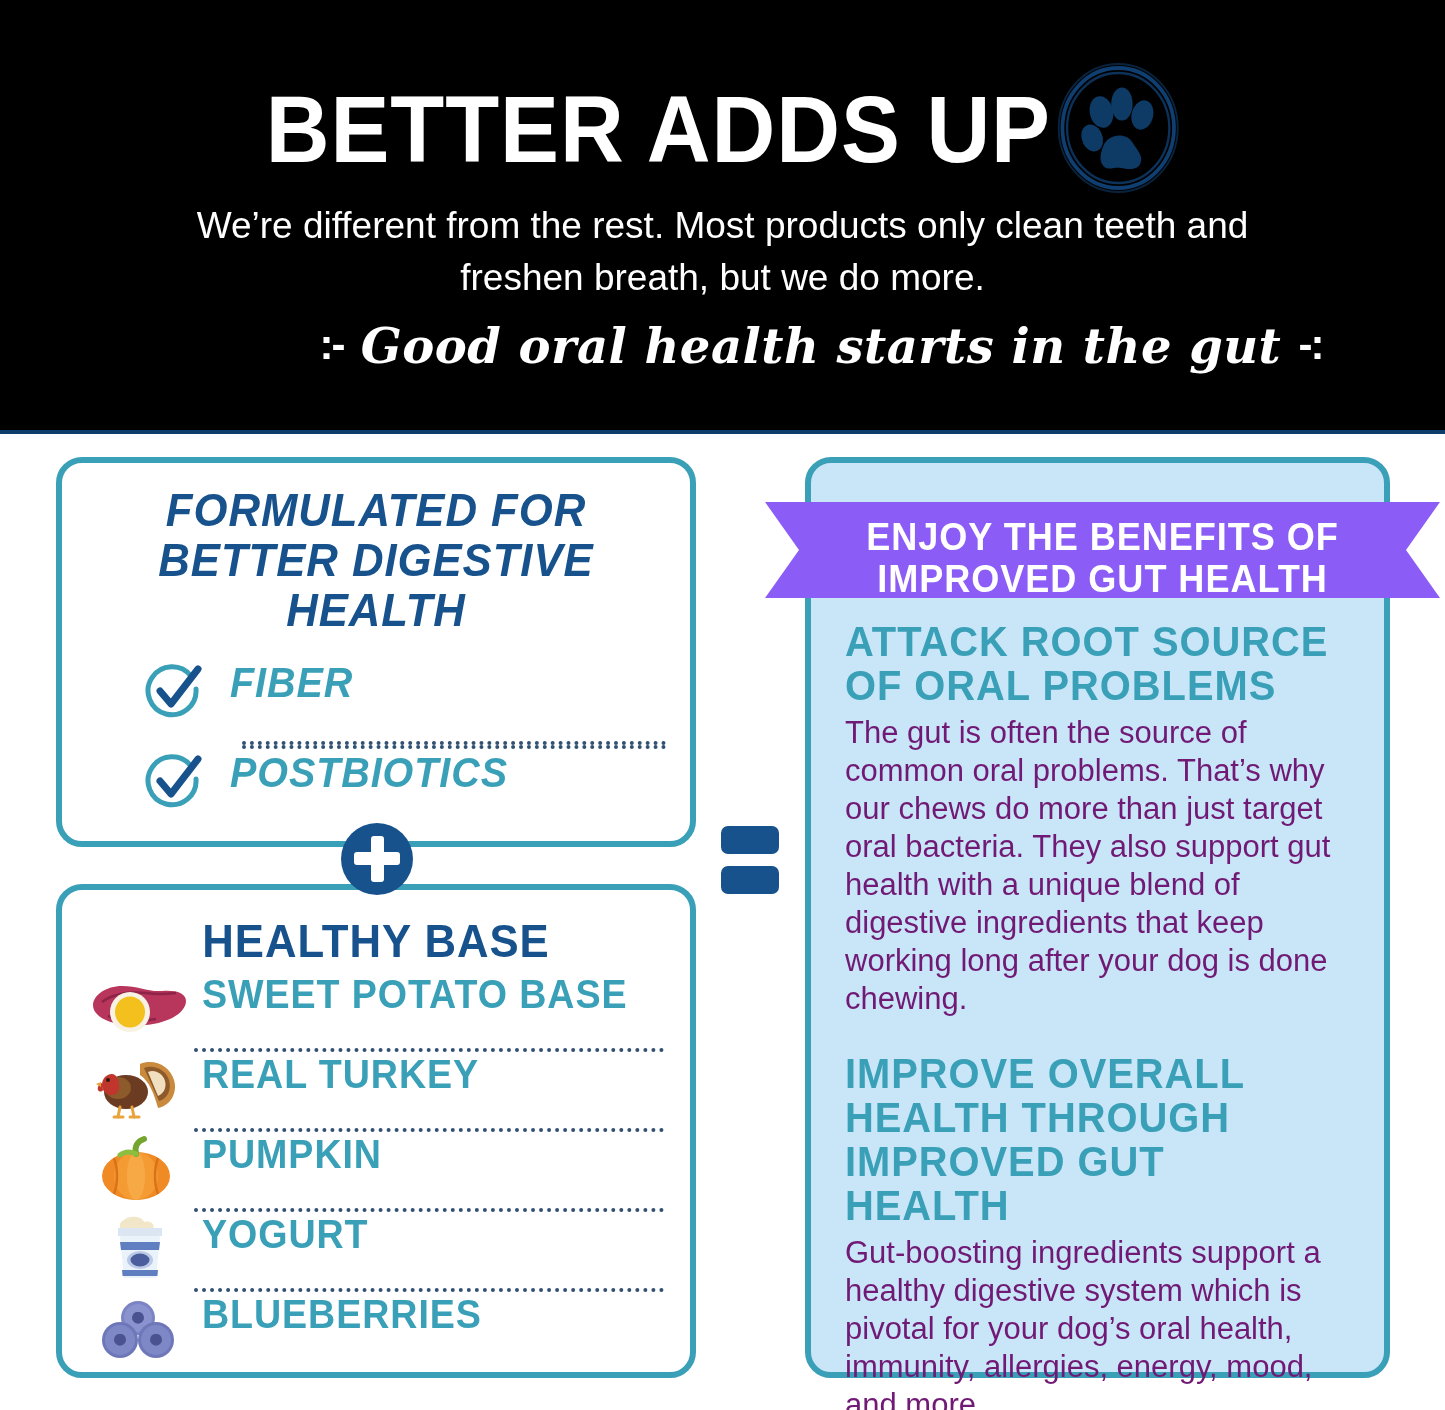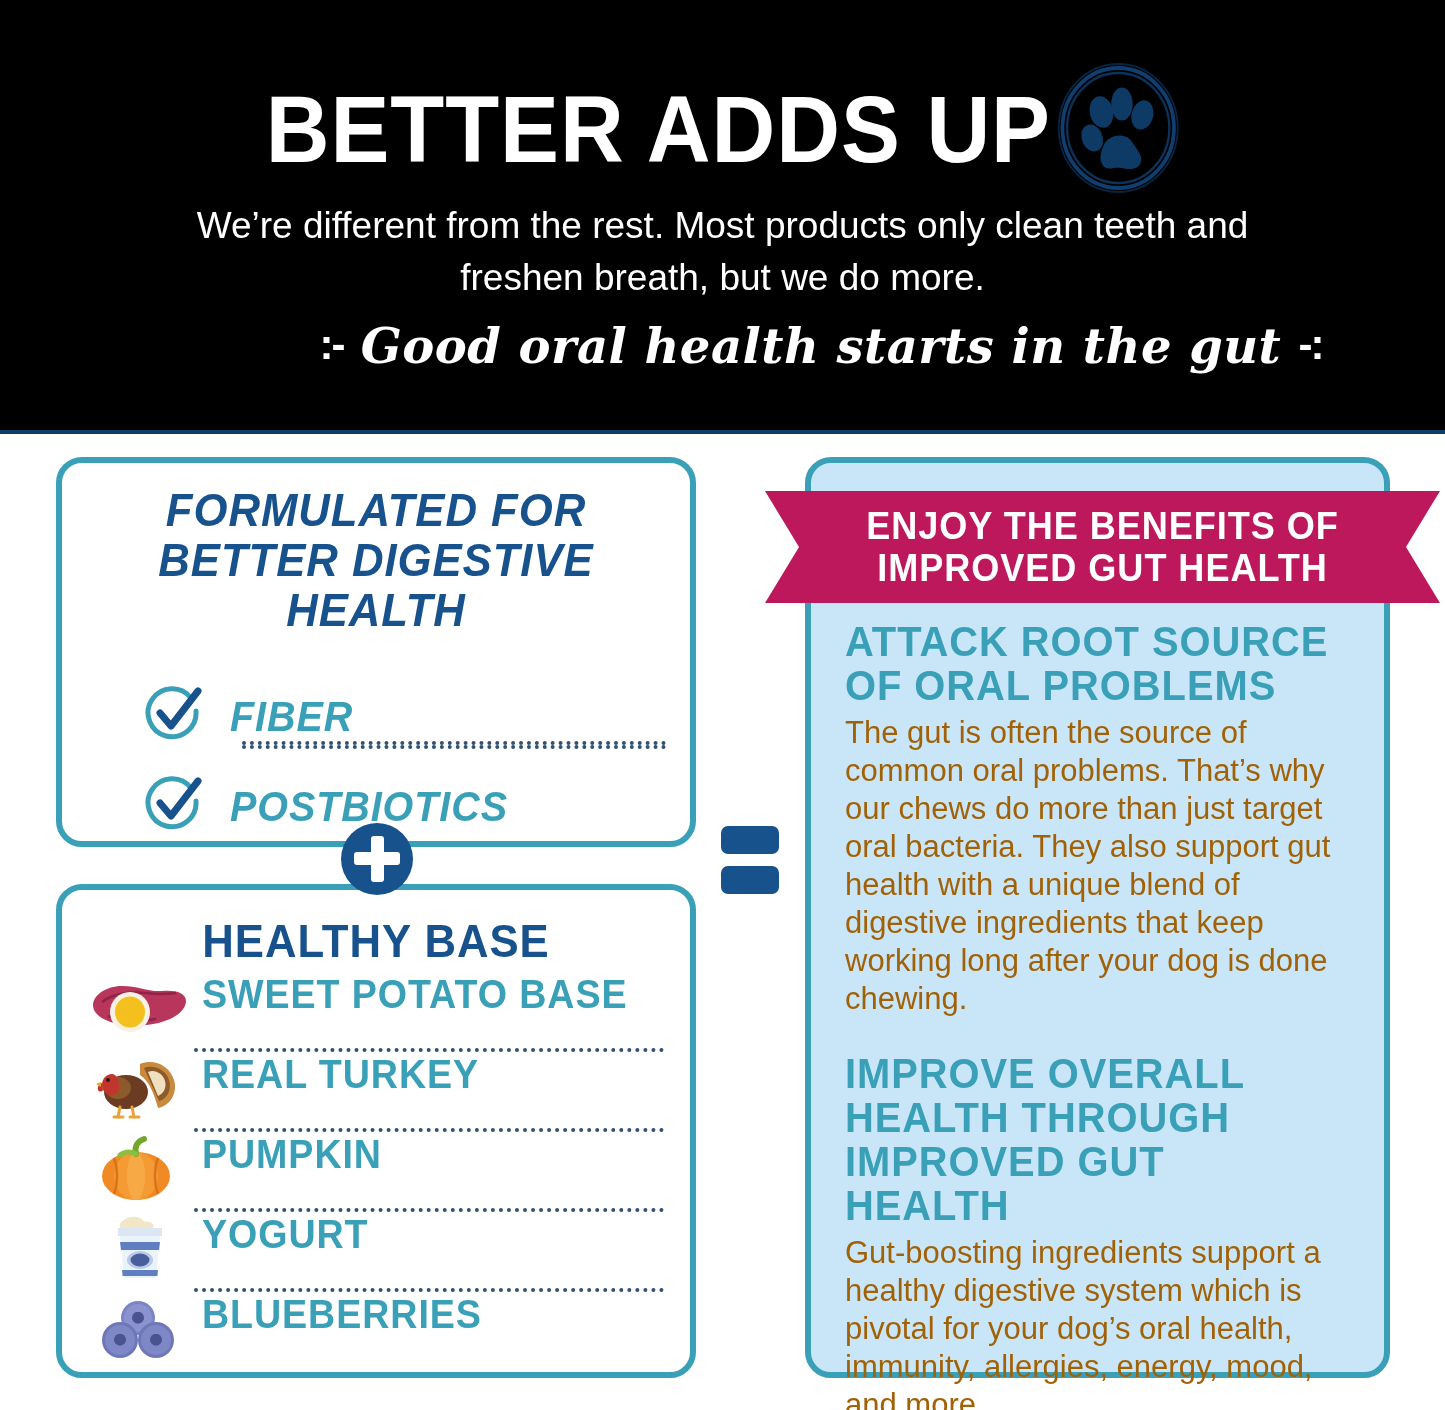--- a/index.html
+++ b/index.html
@@ -69,21 +69,21 @@
     text-align:center;color:#17528D;
     font-weight:bold;font-size:46px;line-height:50px;
     letter-spacing:1px;transform:scaleX(0.95);
     margin:22px 14px 0 14px;
   }
   #card-base .card-title{font-size:46px;margin-top:26px;}
 
   
   .check-list{margin:24px 0 0 0;}
   .check-row{
-    display:flex;align-items:flex-end;height:82px;padding-left:82px;
+    display:flex;align-items:flex-start;height:82px;padding-left:82px;
   }
   .check-icon{width:60px;height:60px;flex:0 0 60px;position:relative;margin-right:26px;}
   .check-label{
     color:#3AA0B8;font-weight:bold;font-size:42px;letter-spacing:1px;
     transform:scaleX(0.94);transform-origin:left center;
   }
   .dot-sep{
     height:0;border-top:4px dotted #1C3F63;
     margin:0 24px 0 180px;opacity:.9;
   }
@@ -118,43 +118,43 @@
   }
   .equals span:first-child{margin-bottom:12px;}
 
   
   #panel-right{
     position:absolute;left:805px;top:457px;width:585px;height:921px;
     border:6px solid #3AA0B8;border-radius:26px;
     background:#C9E6F8;box-sizing:border-box;
   }
   .ribbon{
-    position:absolute;left:765px;top:491px;width:675px;height:112px;
-    background:#be185d;
+    position:absolute;left:765px;top:502px;width:675px;height:96px;
+    background:#8b5cf6;
     color:#ffffff;
     -webkit-clip-path:polygon(0 0, 34px 50%, 0 100%, 100% 100%, calc(100% - 34px) 50%, 100% 0);
     clip-path:polygon(0 0, 34px 50%, 0 100%, 100% 100%, calc(100% - 34px) 50%, 100% 0);
     z-index:4;
   }
   .ribbon-text{
     position:absolute;left:0;top:14px;width:675px;text-align:center;
     font-weight:bold;font-size:38px;line-height:42px;letter-spacing:1px;
     transform:scaleX(0.95);
   }
 
   .panel-body{
     position:absolute;left:845px;top:620px;width:510px;
   }
   .panel-h{
     color:#3AA0B8;font-weight:bold;font-size:42px;line-height:44px;
     letter-spacing:1px;transform:scaleX(0.95);transform-origin:left center;
     margin-bottom:6px;
   }
   .panel-p{
-    color:#a16207;font-size:31px;line-height:38px;margin:0 0 34px 0;
+    color:#701a75;font-size:31px;line-height:38px;margin:0 0 34px 0;
   }
   .panel-p:last-child{margin-bottom:0;}
 </style>
 </head>
 <body>
 
 <div class="header">
 
   <div class="header-title">
     <span class="title-row">

